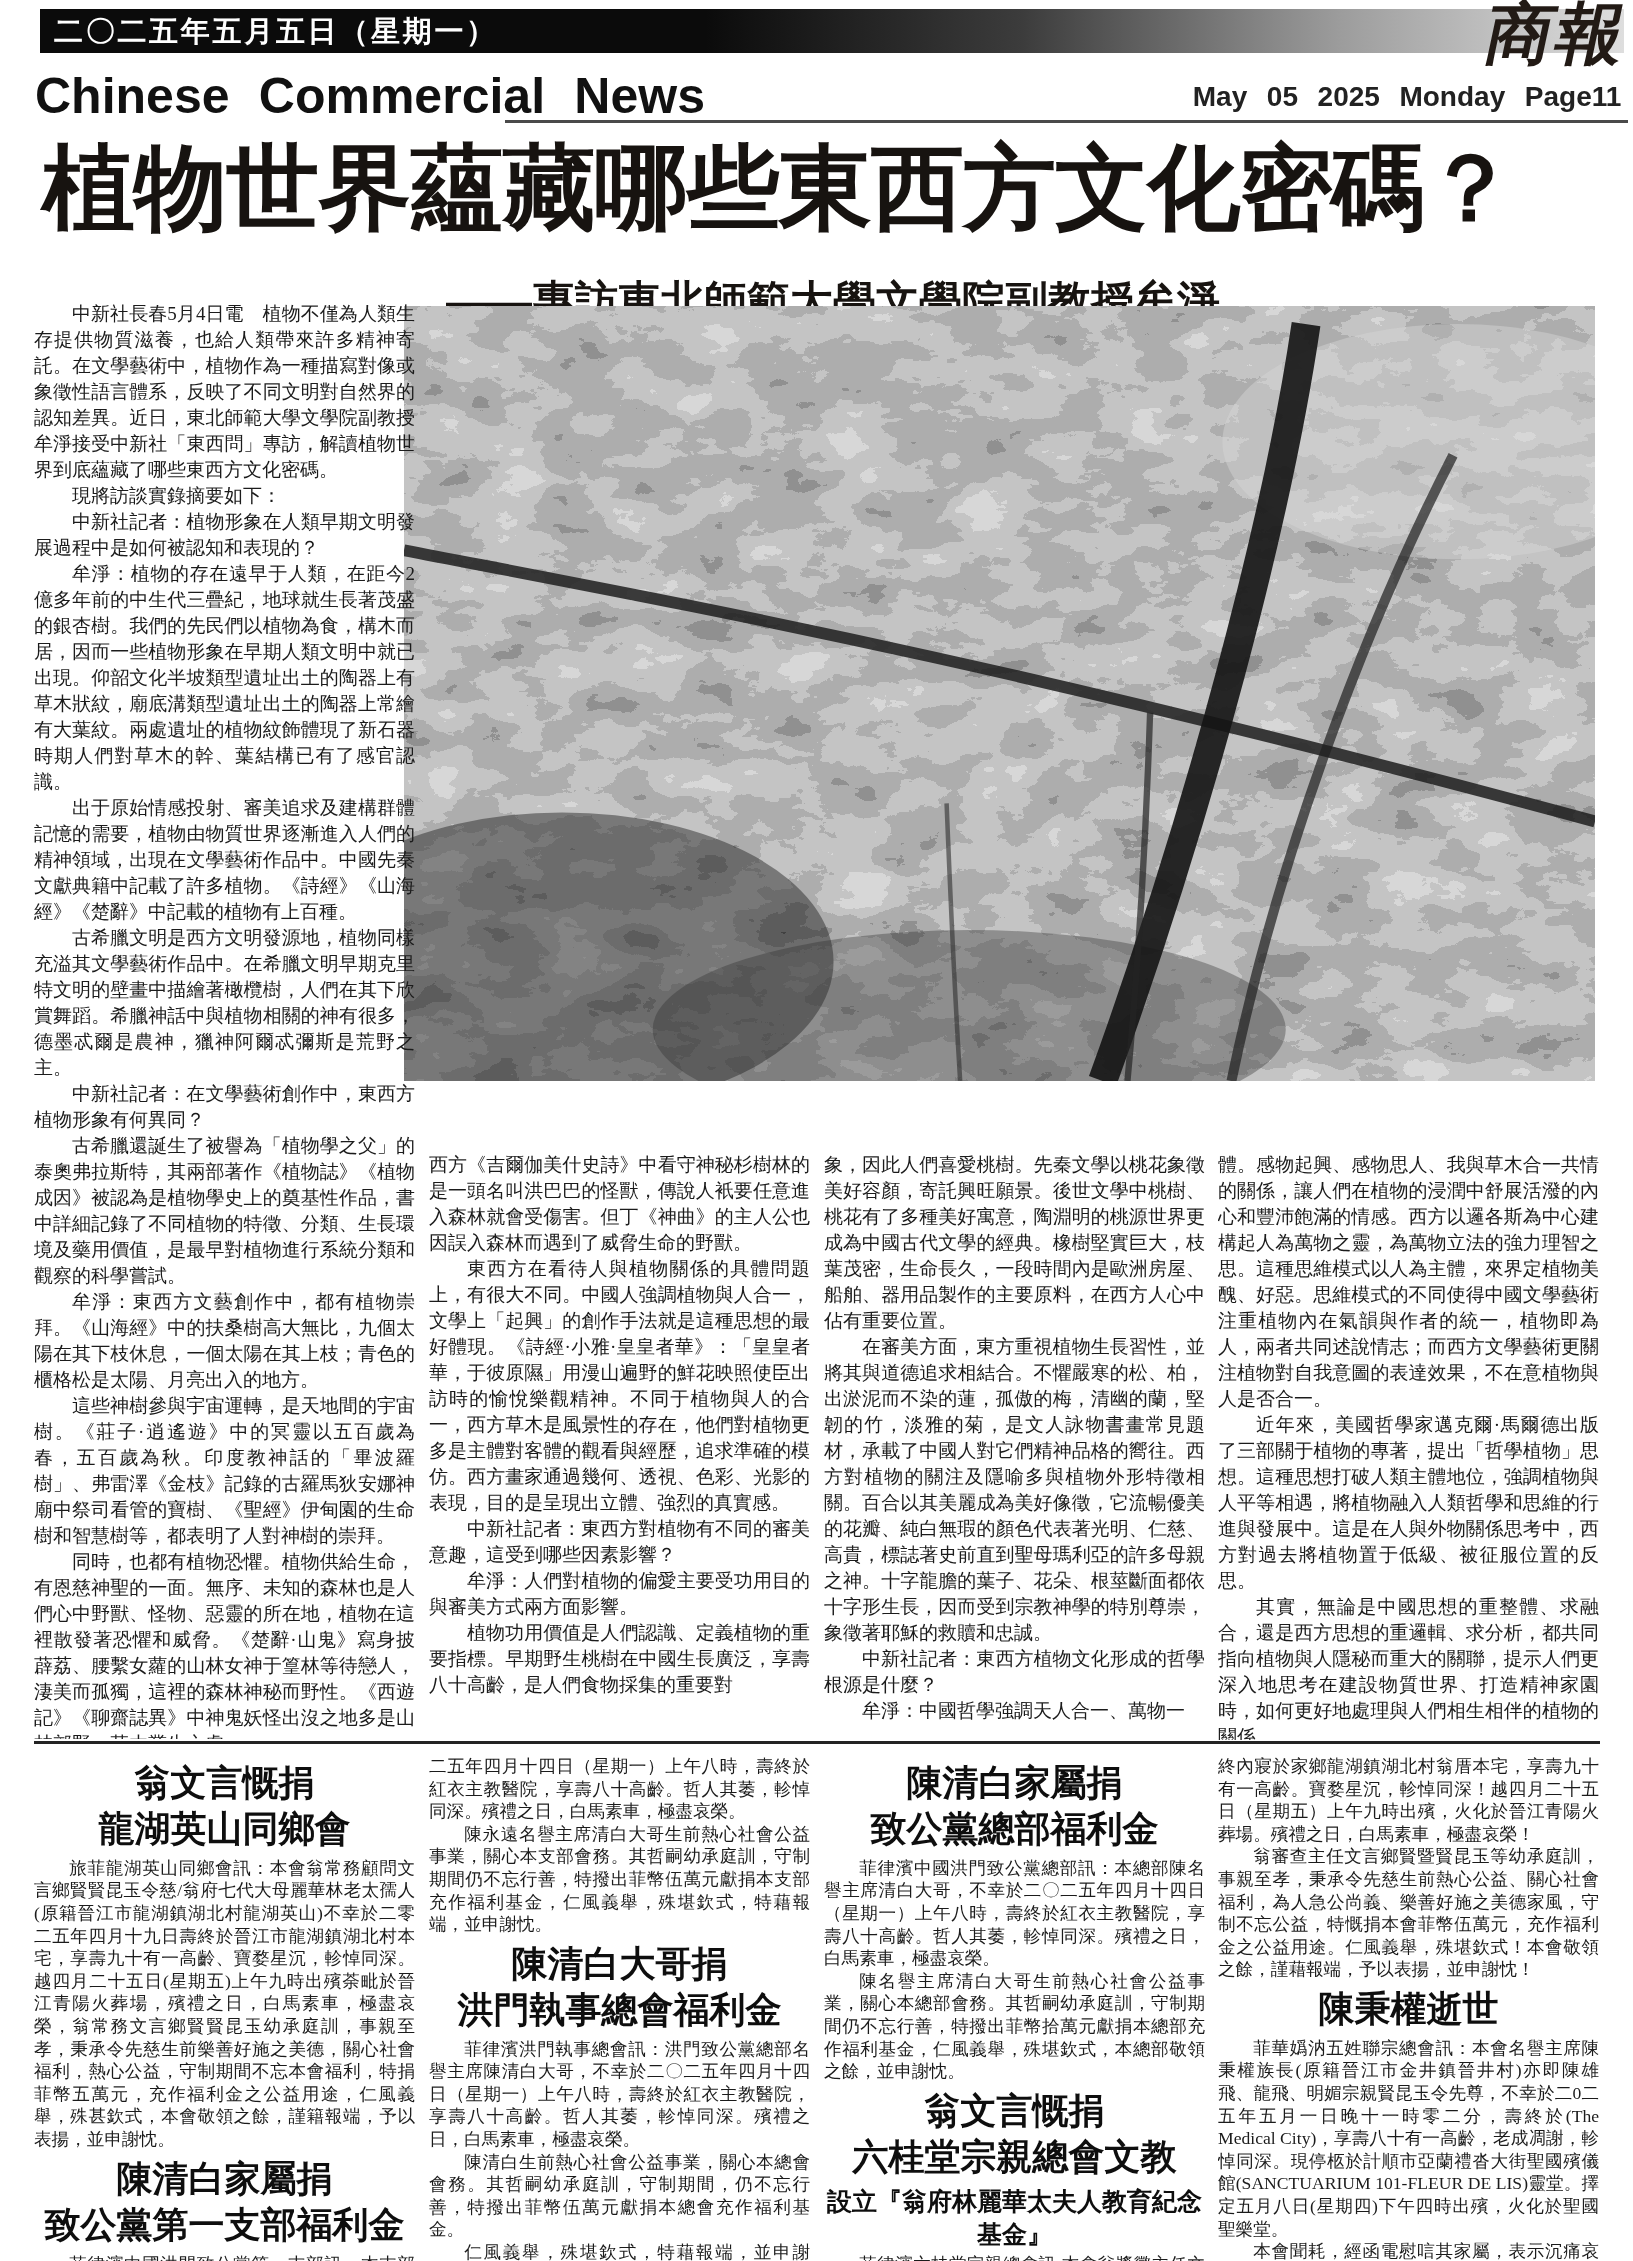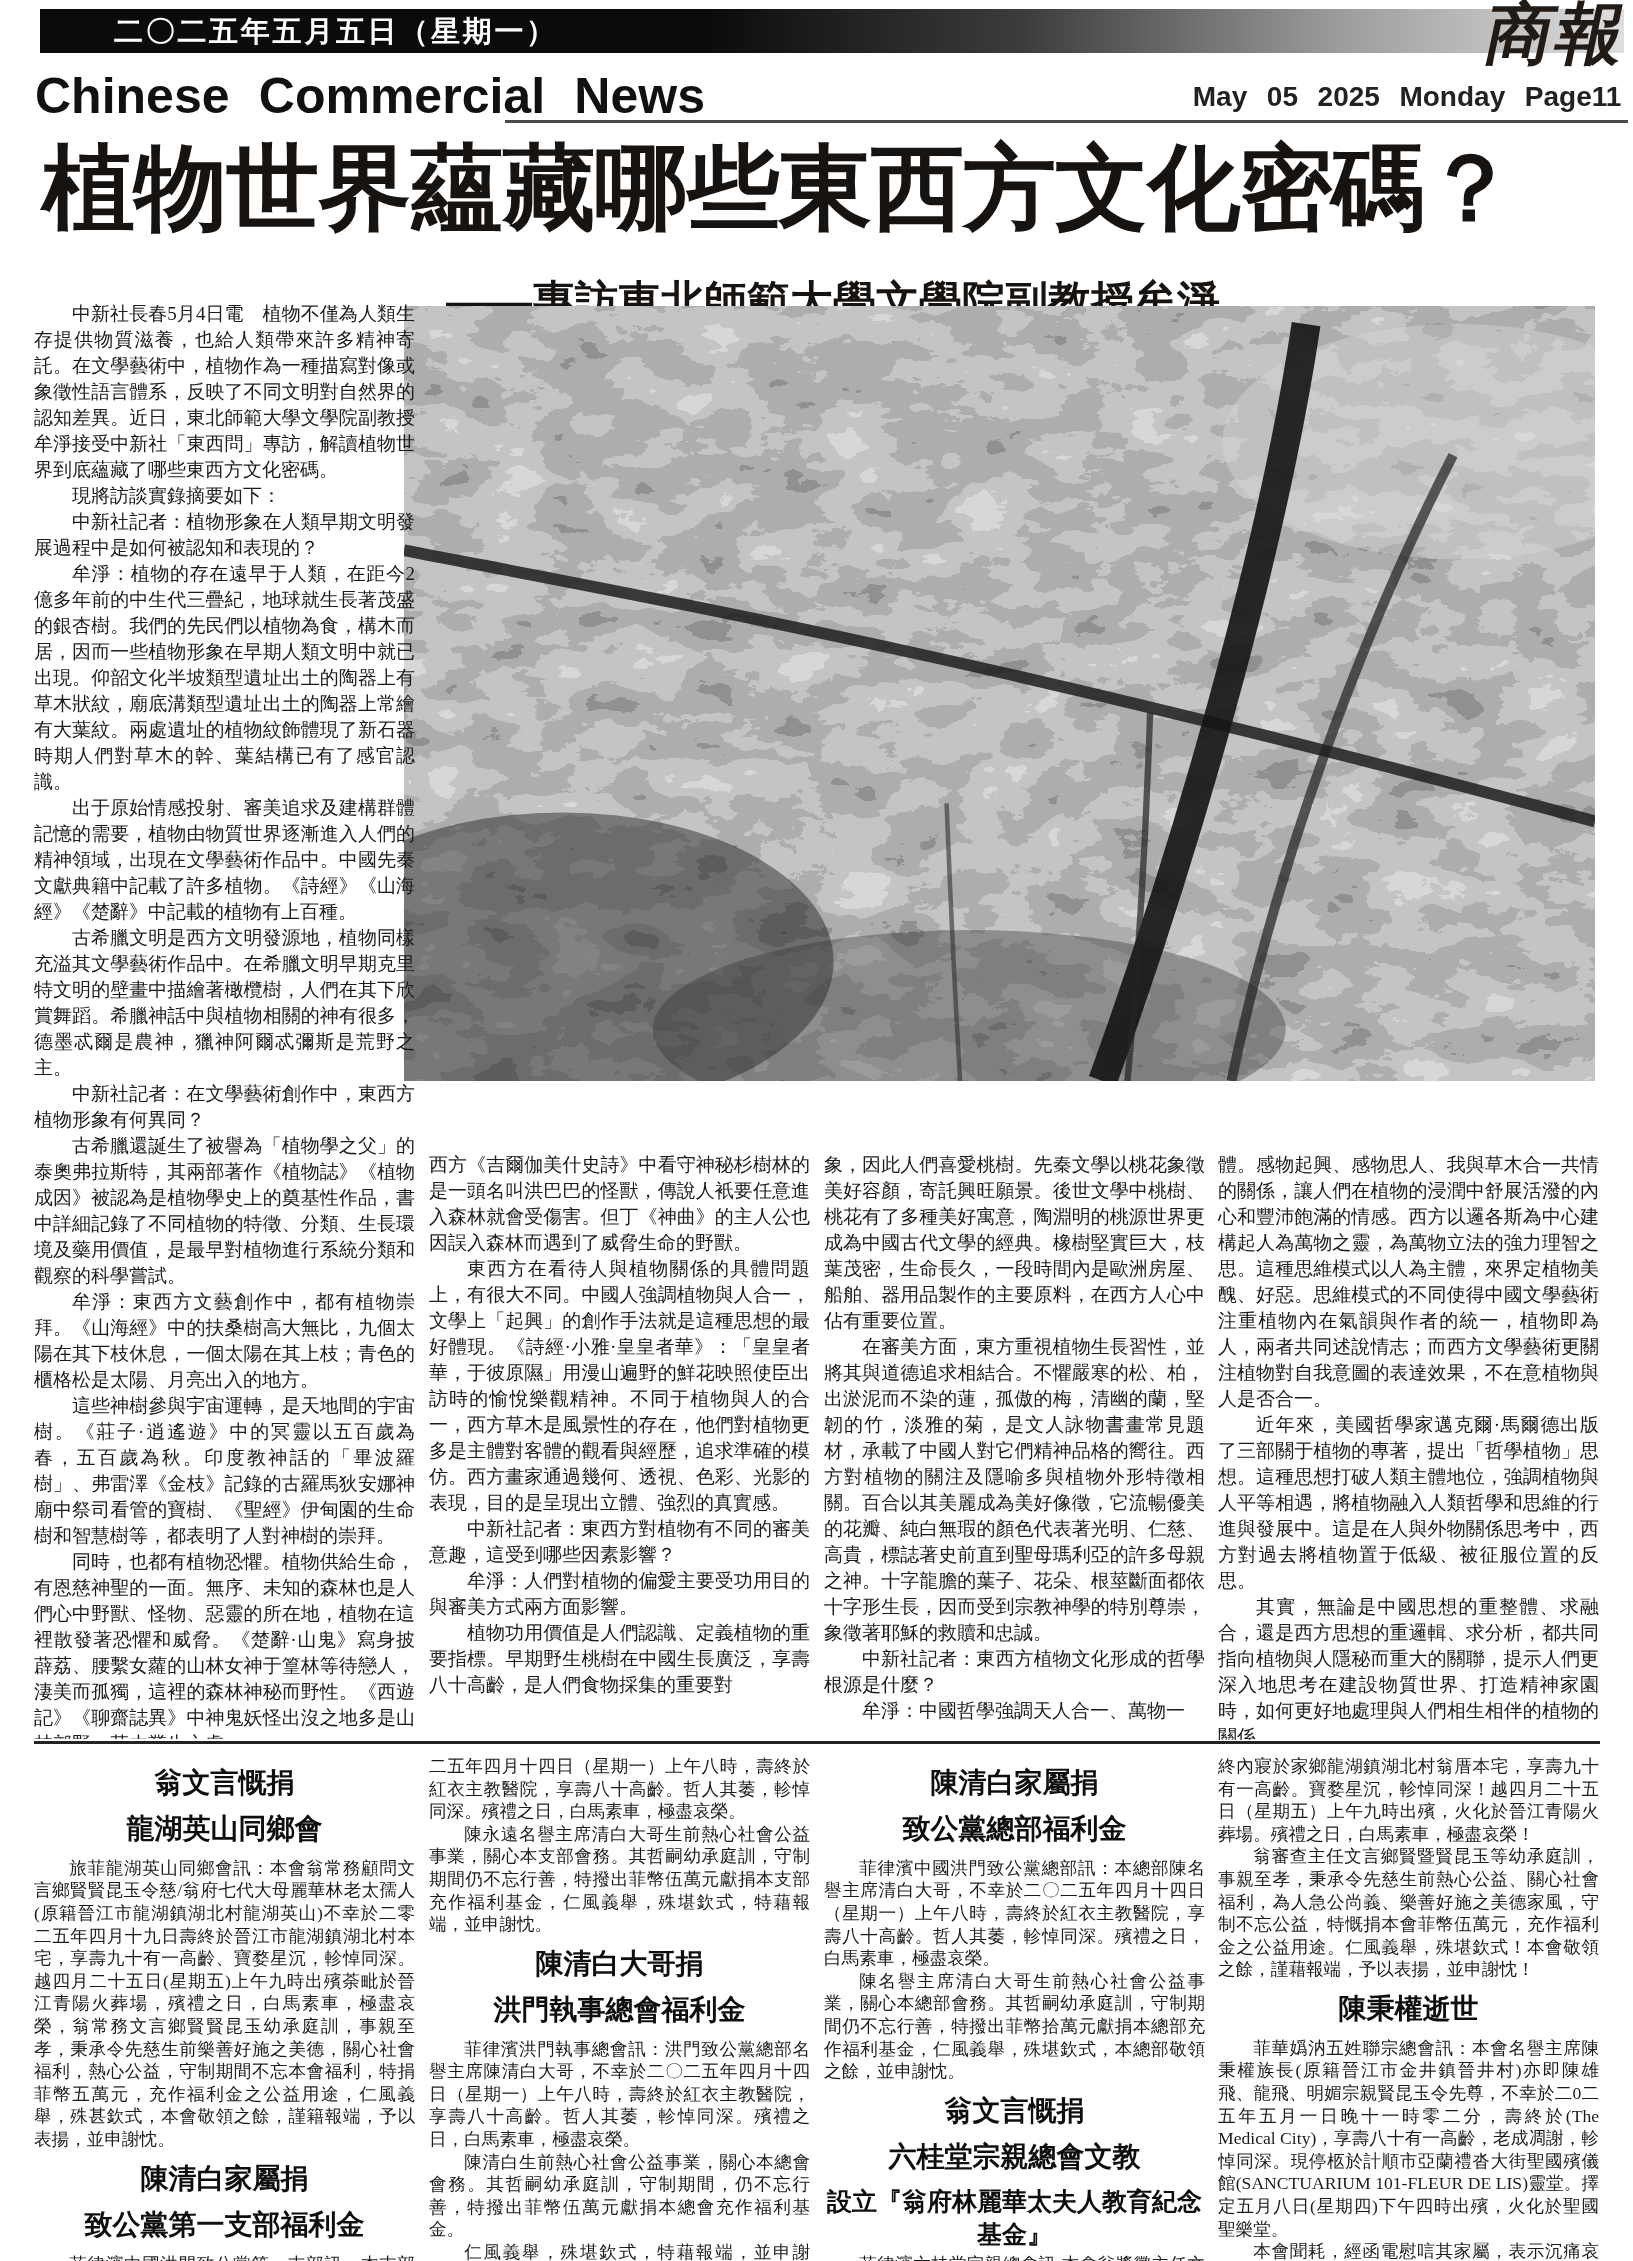--- a/index.html
+++ b/index.html
@@ -3,21 +3,21 @@
 <meta charset="utf-8">
 <style>
   html,body{margin:0;padding:0;}
   body{width:1634px;height:2828px;position:relative;background:#ffffff;
        font-family:"Liberation Serif", serif;color:#1b1b1b;overflow:hidden;}
   .abs{position:absolute;}
   
   .topbar{left:40px;top:9px;width:1584px;height:44px;
           background:linear-gradient(90deg,#0b0b0b 0%,#0b0b0b 42%,#3c3c3c 62%,#9c9c9c 82%,#dedede 100%);}
   .cdate{color:#ffffff;font-family:"Liberation Sans",sans-serif;font-weight:bold;
-         font-size:29px;line-height:44px;padding-left:42px;letter-spacing:2.7px;white-space:nowrap;margin-left:32px;}
+         font-size:29px;line-height:44px;padding-left:14px;letter-spacing:2.7px;white-space:nowrap;}
   .masthead{right:7.2px;top:0px;font-family:"Liberation Serif",serif;font-weight:bold;
             font-size:68px;line-height:68px;color:#221a15;transform:skewX(-12deg);letter-spacing:1.8px;}
   .engname{left:35px;top:67px;font-family:"Liberation Sans",sans-serif;font-weight:bold;
            font-size:50px;word-spacing:15.4px;color:#111;}
   .engdate{right:12.7px;top:81px;font-family:"Liberation Sans",sans-serif;font-weight:600;
            font-size:28px;word-spacing:11.8px;color:#222;}
   .hrule{left:505px;top:120px;width:1123px;height:3.2px;background:#4a4a4a;}
   
   .headline{left:34px;top:132px;width:1566px;margin:8px;font-family:"Liberation Sans",sans-serif;
             font-weight:900;font-size:93px;line-height:1.05;color:#171310;white-space:nowrap;letter-spacing:-0.9px;}
@@ -35,21 +35,21 @@
   .middiv{left:34px;top:1741px;width:1566px;height:2.7px;background:#232323;}
   
   .ncol{width:381px;top:1755px;font-size:17.6px;line-height:22.6px;text-align:justify;overflow:hidden;}
   .n0{left:34px;  height:548px;}
   .n1{left:429px; height:548px;}
   .n2{left:824px;height:1072px;}
   .n3{left:1218px;height:1072px;}
   .ncol p{margin:0;text-indent:2em;}
   .ncol p.cont{text-indent:0;}
   .nhead{margin:5.4px 0 4.5px 0;text-align:center;font-family:"Liberation Sans",sans-serif;
-         font-weight:900;font-size:28px;line-height:46px;color:#0e0e0e;}
+         font-weight:900;font-size:36px;line-height:46px;color:#0e0e0e;}
   .nhline{display:block;text-indent:0;}
   .nsub{margin:1.8px 0 2.7px 0;text-align:center;font-family:"Liberation Sans",sans-serif;
         font-weight:900;font-size:25px;line-height:33px;color:#0e0e0e;}
 </style>
 </head>
 <body>
 
 <div>
 
   <div class="abs topbar">

